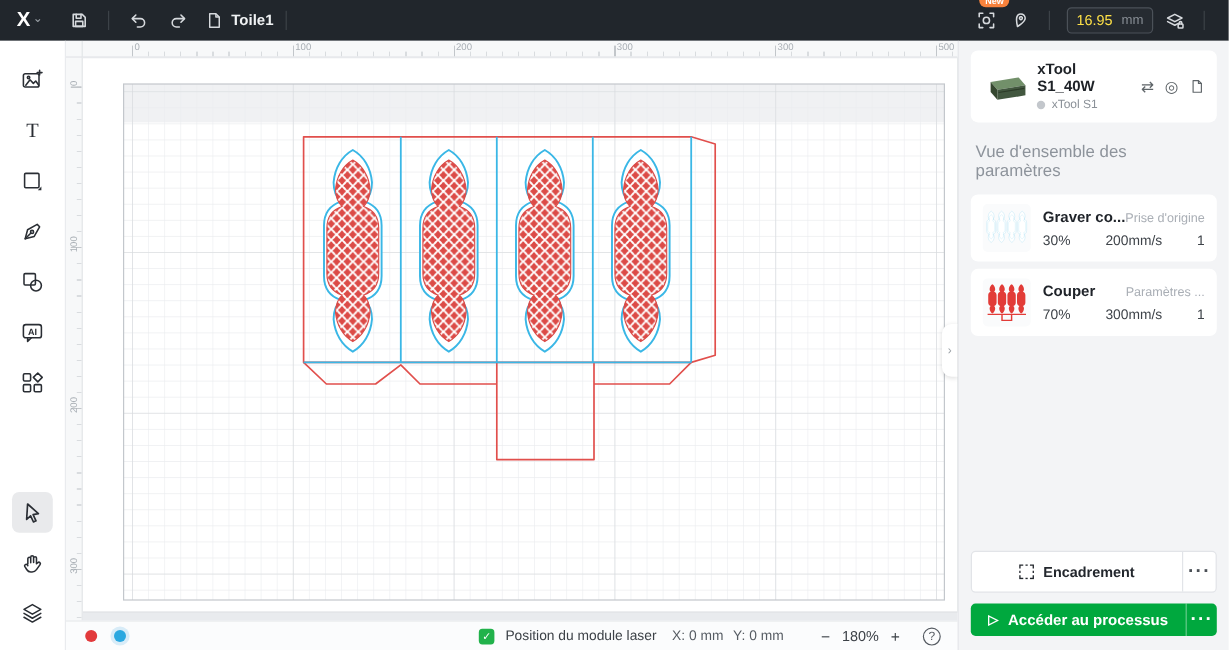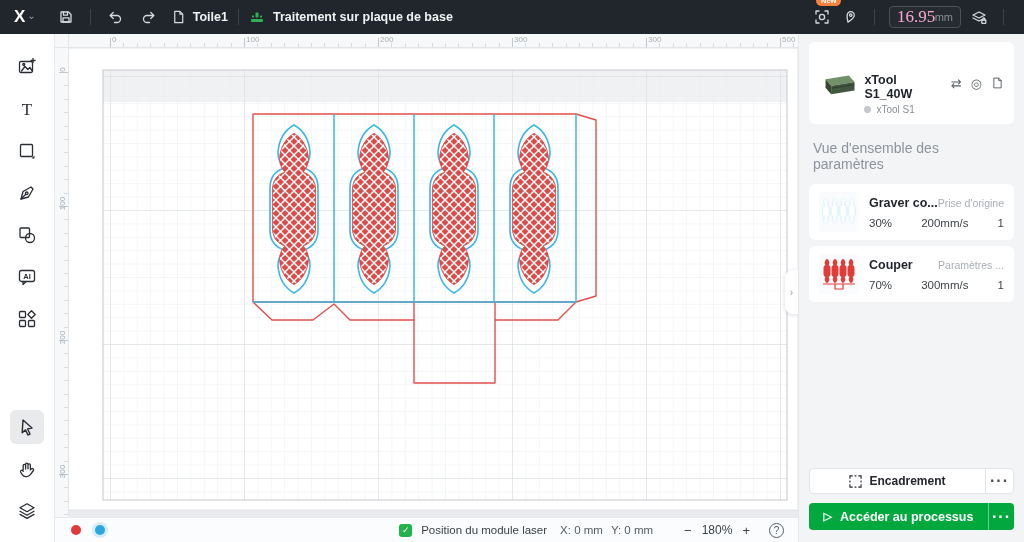--- a/index.html
+++ b/index.html
@@ -14,21 +14,21 @@
   .logo { font-weight:800; font-size:17px; color:#fff; letter-spacing:-1px; }
   .chev { color:#9aa0a6; font-size:10px; margin-left:3px; margin-top:-4px; }
   .tb-ic { width:28px; height:28px; display:flex; align-items:center; justify-content:center; border-radius:4px; }
   .tb-ic svg { stroke:#d6d9dd; fill:none; stroke-width:1.3; stroke-linecap:round; stroke-linejoin:round; }
   .tb-div { width:1px; height:16px; background:#3c4248; margin:0 10px; }
   .tb-doc { display:flex; align-items:center; gap:7px; font-size:12.5px; font-weight:700; color:#f0f2f4; margin-left:8px; }
   .tb-proc { display:flex; align-items:center; gap:8px; font-size:12.5px; font-weight:700; color:#f0f2f4; }
   .badge-wrap { position:relative; }
   .new-badge { position:absolute; top:-8px; left:8px; background:#f8823c; color:#fff; font-size:7.5px; font-weight:700; padding:1px 5px; border-radius:7px; }
   .thick-input { display:flex; align-items:center; width:72px; height:22px; background:#262b31; border:1px solid #4b5158; border-radius:4px; padding:0 7px; margin:0 4px; }
-  .thick-input input { flex:1; min-width:0; background:transparent; border:none; outline:none; color:#f9a8d4; font-size:17px; font-family:Liberation Serif, serif; }
+  .thick-input input { flex:1; min-width:0; background:transparent; border:none; outline:none; color:#fde047; font-size:12px; font-family:Liberation Sans, sans-serif; }
   .thick-input .unit { color:#878d94; font-size:11px; }
   .material-btn { display:flex; align-items:center; gap:8px; height:25px; background:#2c3138; border-radius:4px; padding:0 11px; margin-left:6px; cursor:pointer; }
   .swatch { width:10px; height:14px; background:#c9996c; border:1px solid #9c7346; border-radius:2px; }
   .material-btn span.lbl { font-size:12.5px; font-weight:700; color:#f2f3f5; }
 
   
   .main { flex:1; display:flex; min-height:0; }
   .lefttb { flex:0 0 55px; background:#fff; border-right:1px solid #e9ebee; display:flex; flex-direction:column; align-items:center; padding:12px 0 10px; }
   .tool { width:34px; height:34px; display:flex; align-items:center; justify-content:center; border-radius:6px; margin:4px 0; cursor:pointer; }
   .tool.active { background:#e9eaec; }
@@ -65,36 +65,36 @@
   .sb-xy { color:#565c63; margin-left:4px; display:flex; gap:8px; }
   .zoomctl { display:flex; align-items:center; gap:10px; margin-left:22px; font-size:13px; color:#3c4147; }
   .zoomctl .pct { font-size:12px; font-weight:400; }
   .zoomctl .zbtn { cursor:pointer; }
   .help { width:15px; height:15px; border:1.2px solid #565c63; border-radius:50%; font-size:10px; display:flex; align-items:center; justify-content:center; margin-left:10px; cursor:pointer; color:#565c63; }
 
   
   .panel { flex:0 0 214px; background:#f3f4f6; border-left:1px solid #e5e7ea; display:flex; flex-direction:column; }
   .device-card { margin:8px 10px 0; background:#fff; border-radius:6px; padding:9px 10px; display:flex; align-items:center; gap:8px; }
   .dev-info { display:flex; flex-direction:column; gap:3px; }
-  .dev-name { font-size:12.5px; font-weight:700; color:#1e2227;margin-top:22px; }
+  .dev-name { font-size:12.5px; font-weight:700; color:#1e2227; }
   .dev-model { display:flex; align-items:center; gap:5px; font-size:10px; color:#8a9097; }
   .dev-dot { width:7px; height:7px; border-radius:50%; background:#c3c7cc; }
   .dev-icons { margin-left:auto; display:flex; align-items:center; gap:9px; color:#5f6569; font-size:13px; }
   .dev-icons .di { cursor:pointer; display:flex; align-items:center; }
   .dev-icons svg { stroke:#5f6569; fill:none; stroke-width:1.2; stroke-linecap:round; stroke-linejoin:round; }
   .params-title { margin:16px 14px 6px; font-size:14px; color:#8d939b; }
   .param-card { margin:6px 10px 0; background:#fff; border-radius:6px; padding:8px 10px; display:flex; gap:10px; align-items:center; cursor:pointer;text-align:center; }
   .thumb { width:40px; height:40px; background:#fafbfc; border-radius:4px; flex:0 0 40px; }
   .param-main { flex:1; min-width:0; }
   .pm-row1 { display:flex; align-items:baseline; justify-content:space-between; }
   .pm-name { font-size:12.5px; font-weight:700; color:#1f2329; white-space:nowrap; }
   .pm-tag { font-size:10.5px; color:#a9aeb5; white-space:nowrap; }
   .pm-row2 { display:flex; justify-content:space-between; margin-top:7px; font-size:11.5px; color:#3e4349; }
   .panel-spacer { flex:1; }
-  .frame-btn { margin:0 10px 9px; height:26px; background:#fff; border:1px solid #e2e4e8; border-radius:4px; display:flex; align-items:stretch; cursor:pointer; }
+  .frame-btn { margin:0 10px 9px; height:35px; background:#fff; border:1px solid #e2e4e8; border-radius:4px; display:flex; align-items:stretch; cursor:pointer; }
   .frame-btn .fb-main { flex:1; display:flex; align-items:center; justify-content:center; gap:7px; font-size:12px; font-weight:700; color:#23272d; }
   .frame-btn .fb-more { flex:0 0 28px; border-left:1px solid #e2e4e8; display:flex; align-items:center; justify-content:center; color:#4b5056; font-weight:700; letter-spacing:1px; }
   .process-btn { margin:0 10px 12px; height:27px; background:#00a83e; border-radius:4px; display:flex; align-items:stretch; color:#fff; cursor:pointer; }
   .process-btn .pb-main { flex:1; display:flex; align-items:center; justify-content:center; gap:8px; font-size:12.5px; font-weight:700; }
   .process-btn .pb-more { flex:0 0 26px; border-left:1px solid rgba(255,255,255,.4); display:flex; align-items:center; justify-content:center; font-weight:700; letter-spacing:1px; }
   .play-tri { font-size:11px; }
 </style>
 </head>
 <body>
 
@@ -125,31 +125,20 @@
           </svg>
       </span>
       <span class="tb-doc">
         <svg width="15" height="16" viewBox="0 0 16 16" style="stroke:#d6d9dd;fill:none;stroke-width:1.3;stroke-linejoin:round">
             <path d="M4,2 H9.5 L12.5,5 V14 H4 Z"></path>
             <path d="M9.5,2 V5 H12.5"></path>
           </svg>
         <span>Toile1</span>
       </span>
       <span class="tb-div"></span>
-      <span class="tb-proc">
-        <svg width="16" height="16" viewBox="0 0 16 16">
-            <g fill="#2eb054" stroke="none">
-              <rect x="2" y="10" width="12" height="3" rx="1"></rect>
-              <rect x="6.5" y="3.5" width="3" height="5" rx="1"></rect>
-              <rect x="3" y="6.5" width="2" height="2" rx="0.5"></rect>
-              <rect x="11" y="6.5" width="2" height="2" rx="0.5"></rect>
-            </g>
-          </svg>
-        <span>Traitement sur plaque de base</span>
-      </span>
     </div>
     <div class="tb-right">
       <span class="tb-ic badge-wrap">
         <svg width="16" height="16" viewBox="0 0 16 16">
             <path d="M2,5 V2 H5"></path>
             <path d="M11,2 H14 V5"></path>
             <path d="M14,11 V14 H11"></path>
             <path d="M5,14 H2 V11"></path>
             <circle cx="8" cy="8" r="2.6"></circle>
           </svg>

